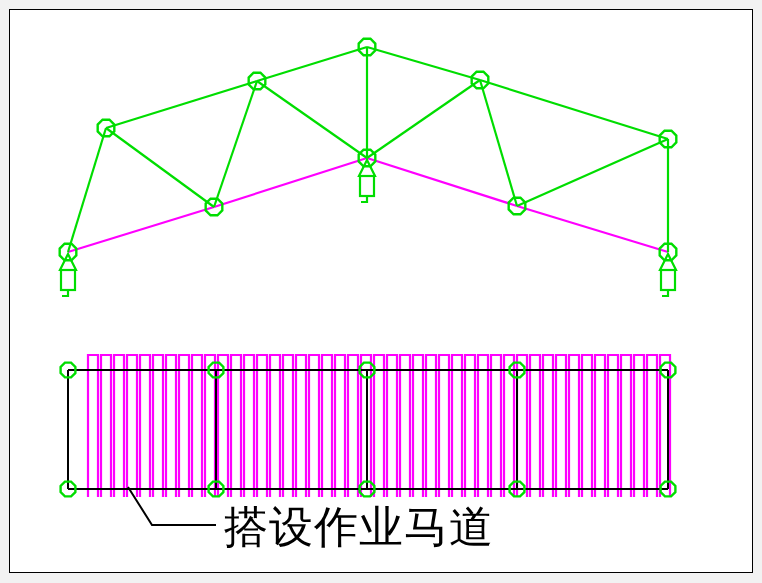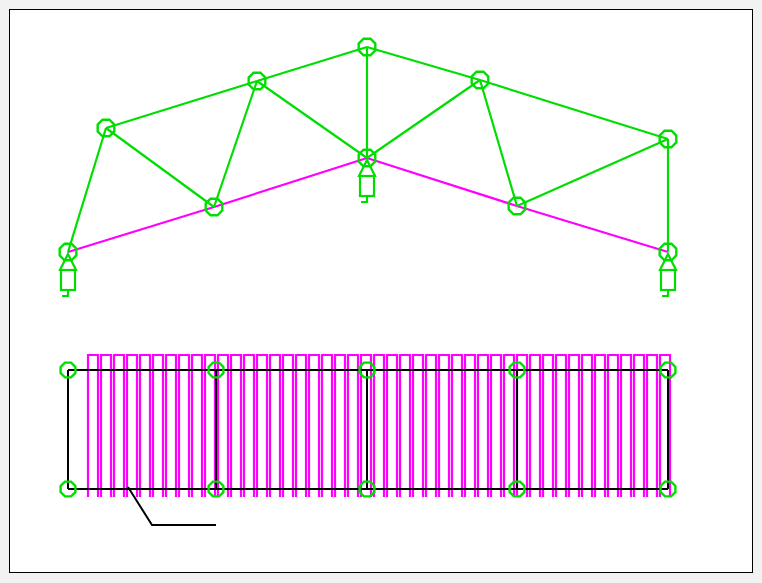--- a/index.html
+++ b/index.html
@@ -165,14 +165,15 @@
         <polygon points="488.31,83.44 483.44,88.31 476.56,88.31 471.69,83.44 471.69,76.56 476.56,71.69 483.44,71.69 488.31,76.56" fill="none" stroke="#00dd00" stroke-width="2.4"></polygon>
         <polygon points="525.31,209.44 520.44,214.31 513.56,214.31 508.69,209.44 508.69,202.56 513.56,197.69 520.44,197.69 525.31,202.56" fill="none" stroke="#00dd00" stroke-width="2.4"></polygon>
         <polygon points="676.31,142.44 671.44,147.31 664.56,147.31 659.69,142.44 659.69,135.56 664.56,130.69 671.44,130.69 676.31,135.56" fill="none" stroke="#00dd00" stroke-width="2.4"></polygon>
         <polygon points="676.31,255.44 671.44,260.31 664.56,260.31 659.69,255.44 659.69,248.56 664.56,243.69 671.44,243.69 676.31,248.56" fill="none" stroke="#00dd00" stroke-width="2.4"></polygon>
       </g>
     <g id="g-leader">
         <path d="M 128 487 L 152 525 L 216 525" fill="none" stroke="#000000" stroke-width="2"></path>
       </g>
   </svg>
 
+  <div class="annot-text">搭设作业马道</div>
 
 </div>
 
 </body></html>

